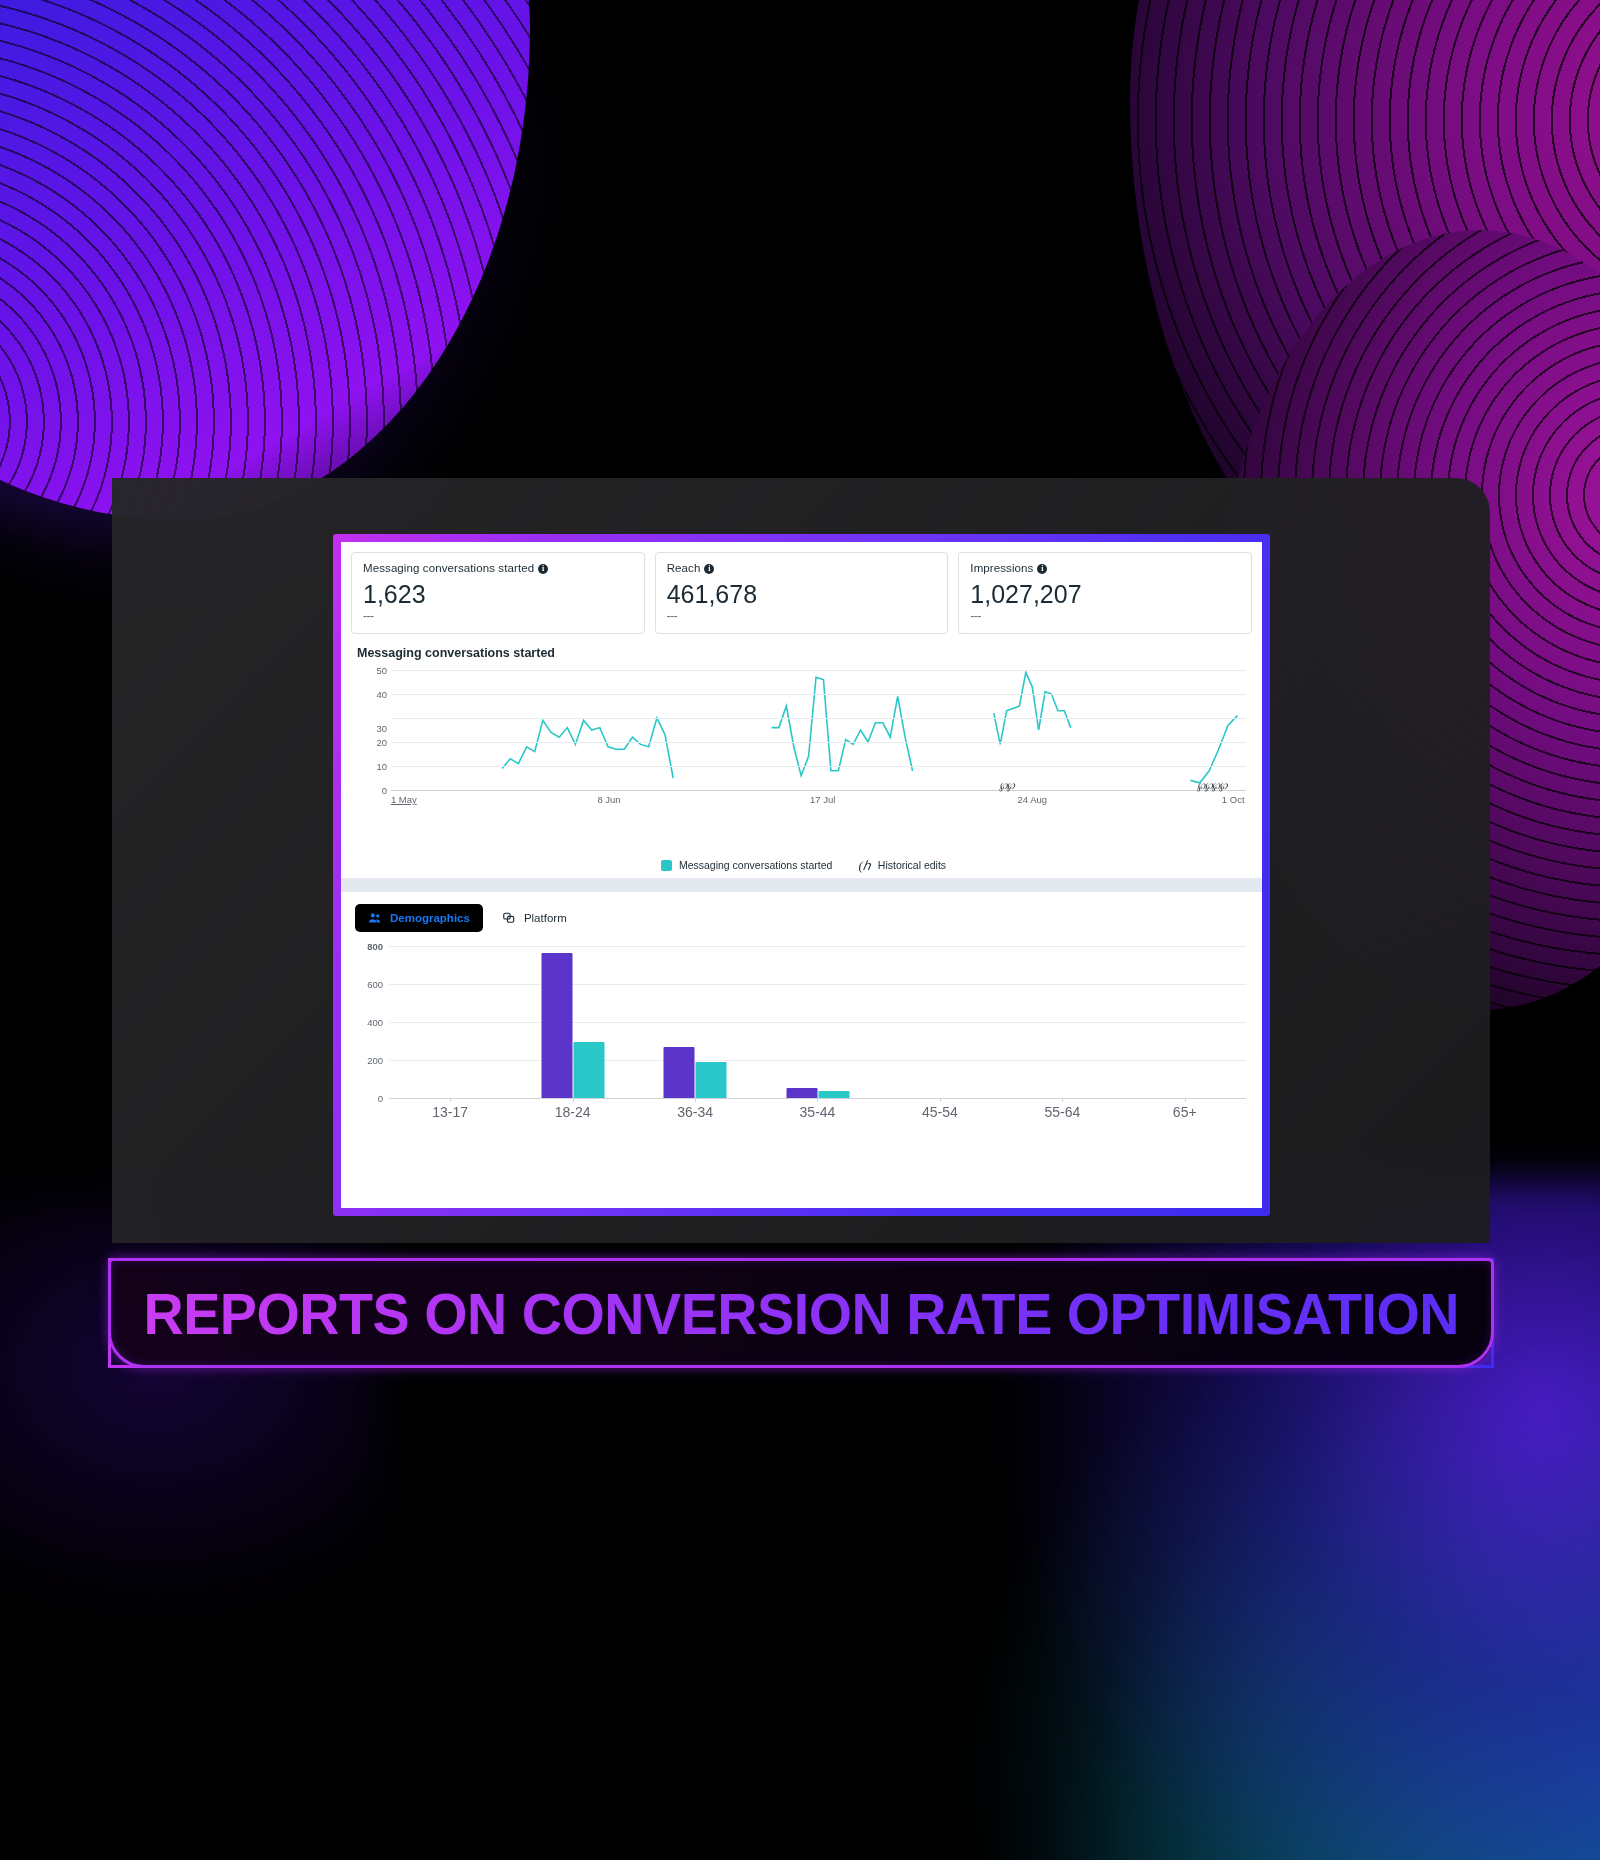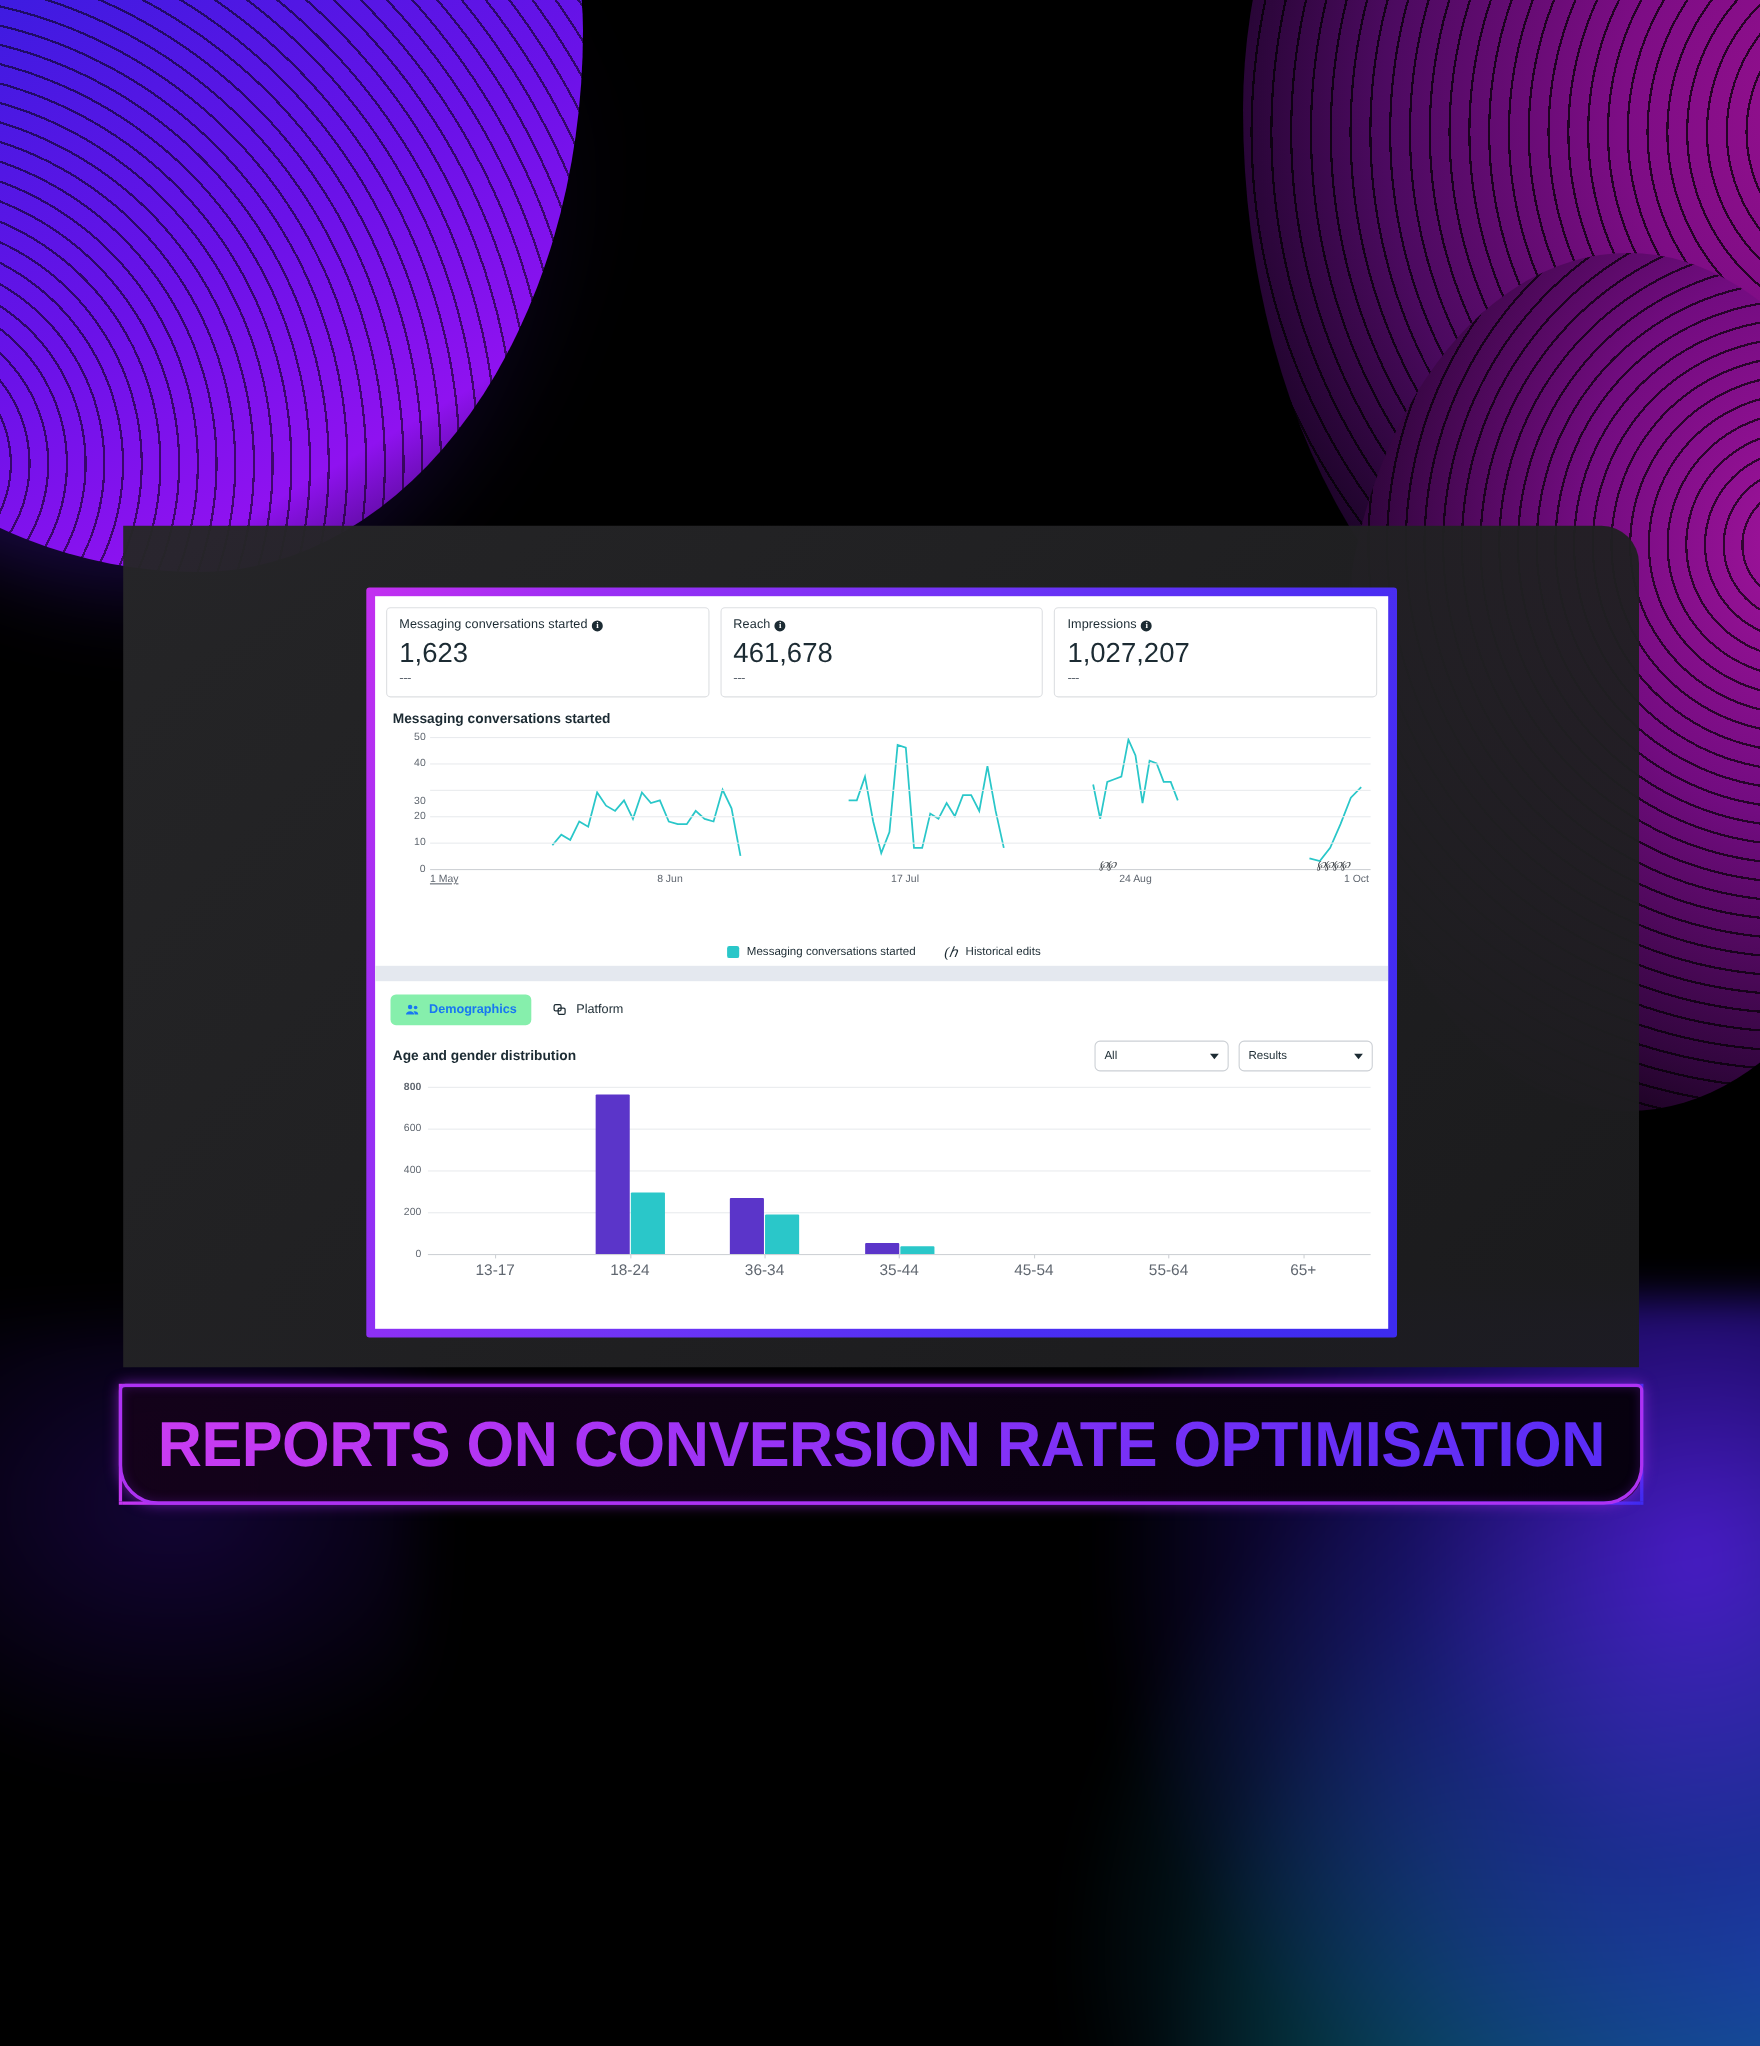--- a/index.html
+++ b/index.html
@@ -147,21 +147,21 @@
   .legend-swatch { width: 11px; height: 11px; border-radius: 2px; }
 
   #section-divider { height: 14px; background: #e4e8ef; }
 
   
   #tabs { display: flex; align-items: center; gap: 6px; padding: 12px 0 0 14px; }
   .tab {
     display: flex; align-items: center; gap: 8px;
     padding: 7px 13px; border-radius: 5px; font-size: 11.5px;
   }
-  .tab.active { background: #86efac; color: #1877f2; font-weight: bold; }
+  .tab.active { background: #000000; color: #1877f2; font-weight: bold; }
   .tab.inactive { color: #1c2b33; }
   .tab-icon { width: 14px; height: 14px; display: inline-flex; }
 
   
   #demo-head {
     display: flex; align-items: center; justify-content: space-between;
     padding: 14px 14px 0 16px;
   }
   #demo-title { font-size: 12.5px; font-weight: bold; color: #1c2b33; }
   #demo-controls { display: flex; gap: 9px; }
@@ -332,33 +332,20 @@
       <span class="tab-icon">
         <svg viewBox="0 0 16 16" fill="none" stroke="#1c2b33" stroke-width="1.3">
               <rect x="2" y="2.6" width="7.2" height="6.6" rx="1.6"></rect>
               <rect x="6.2" y="6.2" width="7.2" height="6.6" rx="1.6"></rect>
             </svg>
       </span>
       <span>Platform</span>
     </div>
   </div>
 
-  <div id="demo-head">
-    <div id="demo-title">Age and gender distribution</div>
-    <div id="demo-controls">
-      <div class="select">
-        <span>All</span>
-        <span class="caret"></span>
-      </div>
-      <div class="select">
-        <span>Results</span>
-        <span class="caret"></span>
-      </div>
-    </div>
-  </div>
 
   <div id="bar-wrap">
     <div id="bar-ylabels">
           <div class="ylab" style="top: 152px;">0</div>
           <div class="ylab" style="top: 114px;">200</div>
           <div class="ylab" style="top: 76px;">400</div>
           <div class="ylab" style="top: 38px;">600</div>
           <div class="ylab" style="top: 0px; font-weight: bold;">800</div>
         </div>
     <div id="bar-plot">

